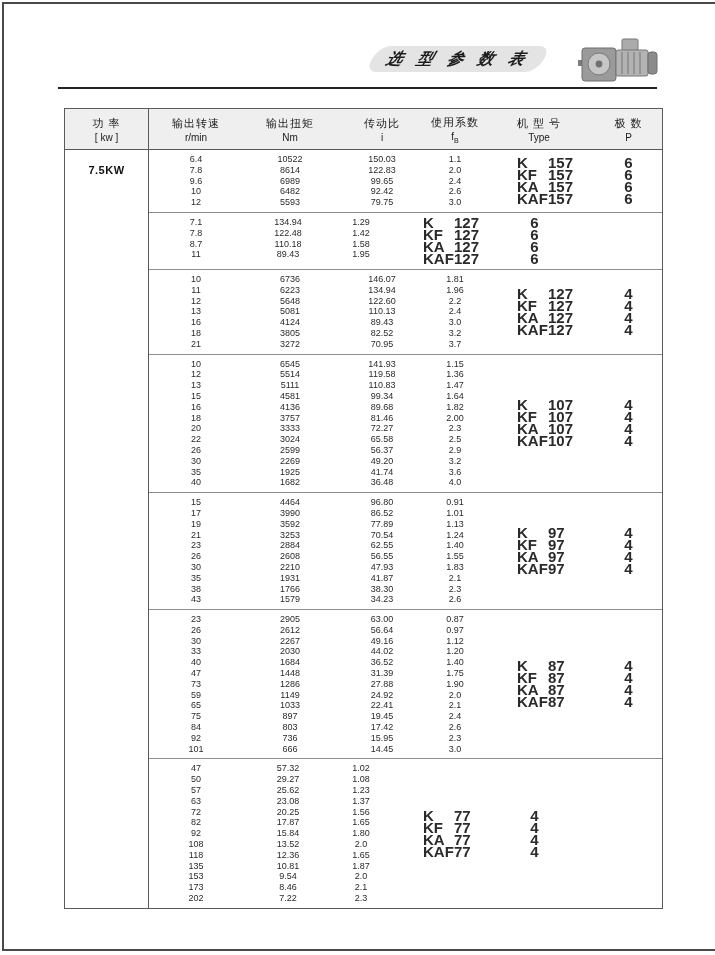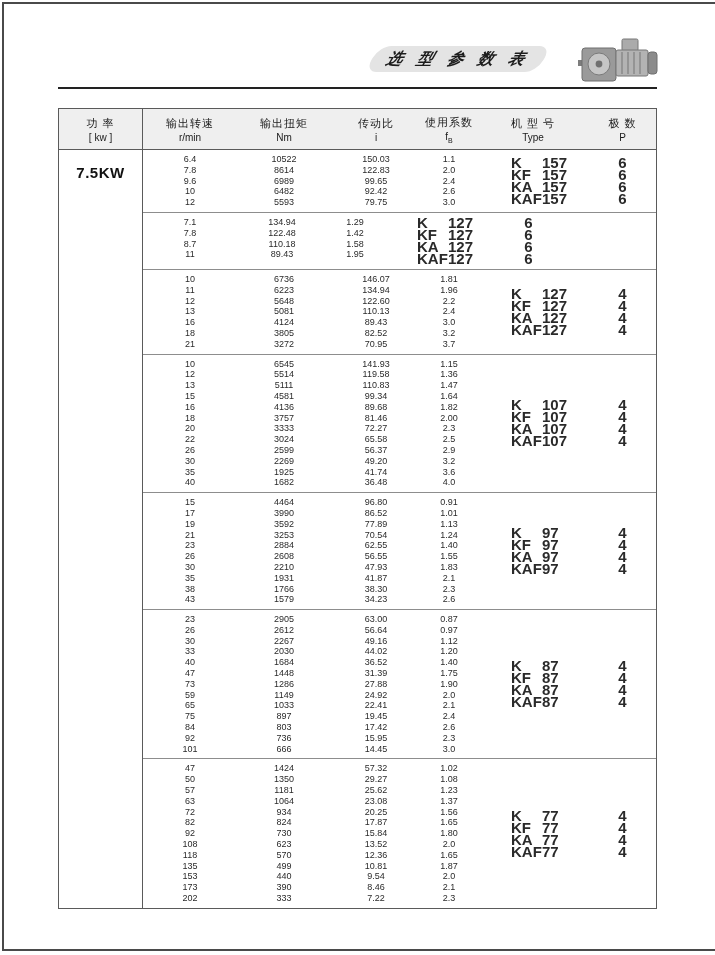--- a/index.html
+++ b/index.html
@@ -25,21 +25,21 @@
     transform:skewX(14deg);font-style:italic;font-weight:bold;
     font-size:16px;letter-spacing:5px;color:#1c1c1c;white-space:nowrap;
   }
   .motor-img{position:absolute;left:578px;top:36px;}
   .top-rule{
     position:absolute;left:58px;top:87px;width:599px;height:2px;background:#222;
   }
 
   
   .ptable{
-    position:absolute;left:58px;top:108px;width:597px;
+    position:absolute;left:64px;top:108px;width:597px;
     border:1.5px solid #5a5a5a;background:#fff;
   }
   .thead{
     display:flex;height:40px;background:#efefef;border-bottom:1.5px solid #5a5a5a;
   }
   .hcol{display:flex;flex-direction:column;align-items:center;justify-content:center;gap:1px;}
   .hl{font-size:11px;color:#1a1a1a;letter-spacing:1px;}
   .hu{font-size:10px;color:#1a1a1a;}
   sub.fsub{font-size:7px;}
 
@@ -51,21 +51,21 @@
   .col-type  {width:112px;}
   .col-poles {width:67px;}
 
   .thead .col-power{border-right:1px solid #5a5a5a;}
 
   .tbody{display:flex;align-items:stretch;}
   .power-body{
     width:84px;box-sizing:border-box;border-right:1px solid #5a5a5a;
     display:flex;justify-content:center;align-items:flex-start;
   }
-  .power-value{margin-top:14px;font-size:15px;font-weight:bold;letter-spacing:.5px;color:#111;}
+  .power-value{margin-top:14px;font-size:11px;font-weight:bold;letter-spacing:.5px;color:#111;}
 
   .blocks{flex:1;display:flex;flex-direction:column;}
   .block{display:flex;padding:4px 0;border-bottom:1px solid #8d8d8d;}
   .block:last-child{border-bottom:none;}
 
   .bcol{display:flex;flex-direction:column;}
   .cell{font-size:9px;line-height:10.8px;text-align:center;color:#2a2a2a;}
 
   .tcol{justify-content:center;}
   .tgroup{display:flex;flex-direction:column;}
@@ -501,35 +501,20 @@
               <div class="cell">72</div>
               <div class="cell">82</div>
               <div class="cell">92</div>
               <div class="cell">108</div>
               <div class="cell">118</div>
               <div class="cell">135</div>
               <div class="cell">153</div>
               <div class="cell">173</div>
               <div class="cell">202</div>
             </div>
-            <div class="bcol col-torque">
-              <div class="cell">1424</div>
-              <div class="cell">1350</div>
-              <div class="cell">1181</div>
-              <div class="cell">1064</div>
-              <div class="cell">934</div>
-              <div class="cell">824</div>
-              <div class="cell">730</div>
-              <div class="cell">623</div>
-              <div class="cell">570</div>
-              <div class="cell">499</div>
-              <div class="cell">440</div>
-              <div class="cell">390</div>
-              <div class="cell">333</div>
-            </div>
             <div class="bcol col-ratio">
               <div class="cell">57.32</div>
               <div class="cell">29.27</div>
               <div class="cell">25.62</div>
               <div class="cell">23.08</div>
               <div class="cell">20.25</div>
               <div class="cell">17.87</div>
               <div class="cell">15.84</div>
               <div class="cell">13.52</div>
               <div class="cell">12.36</div>

